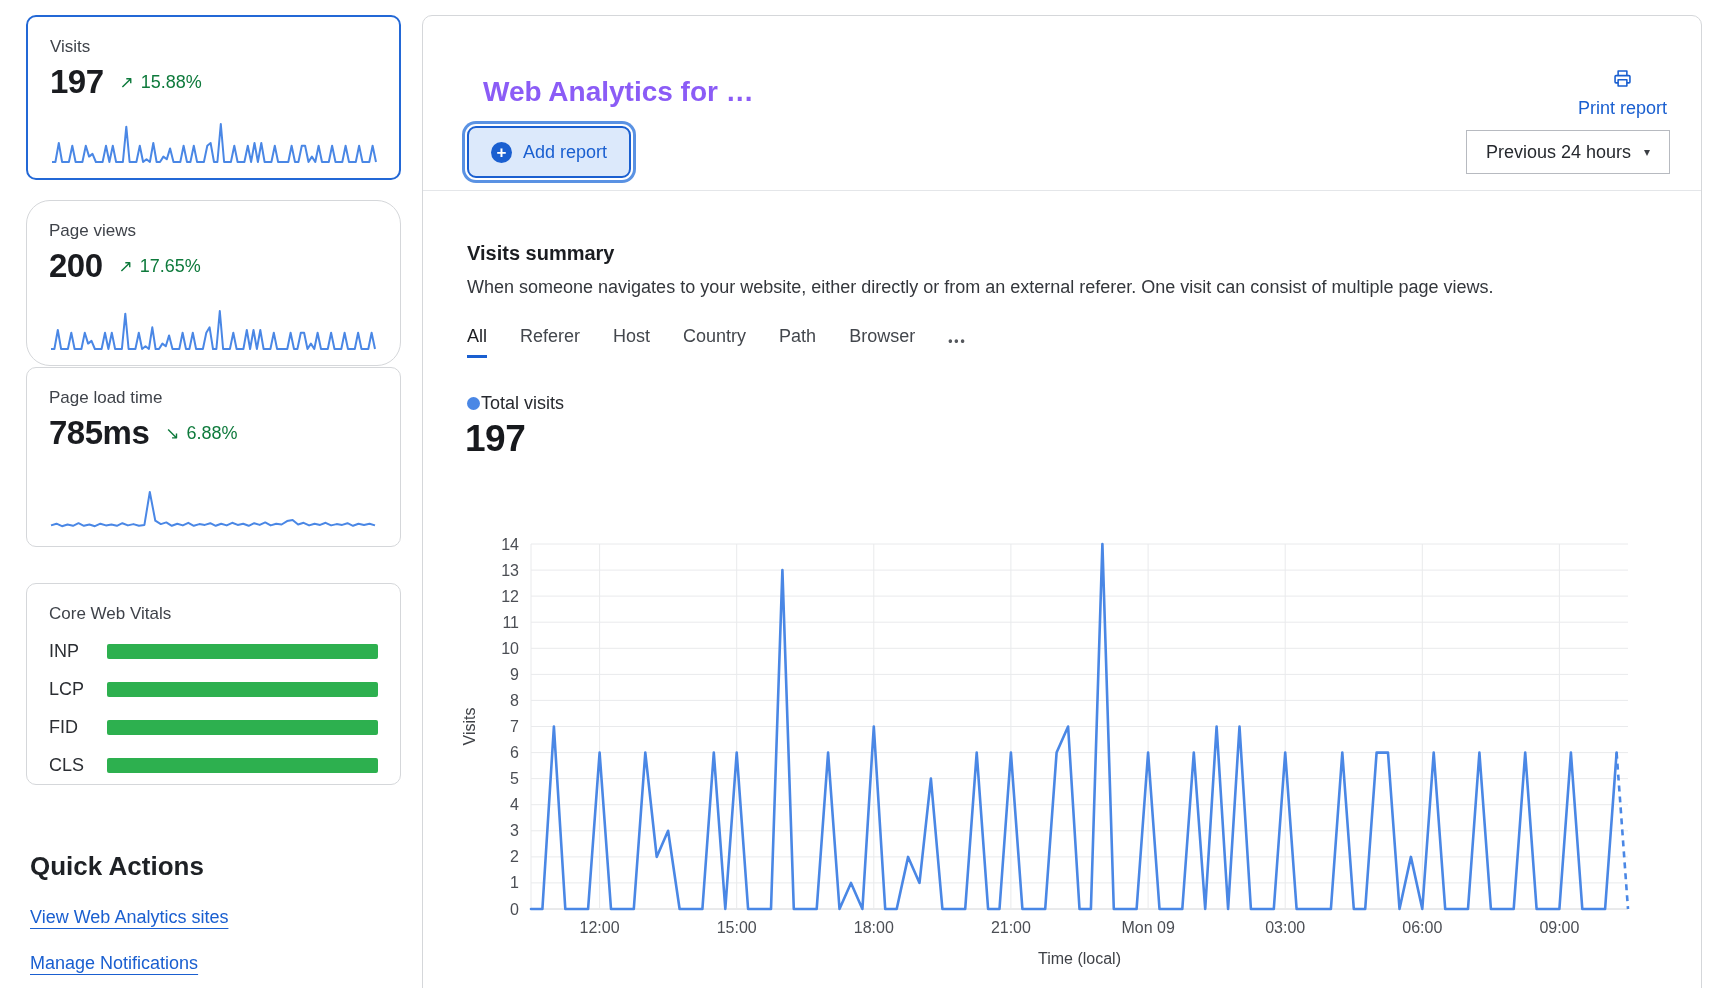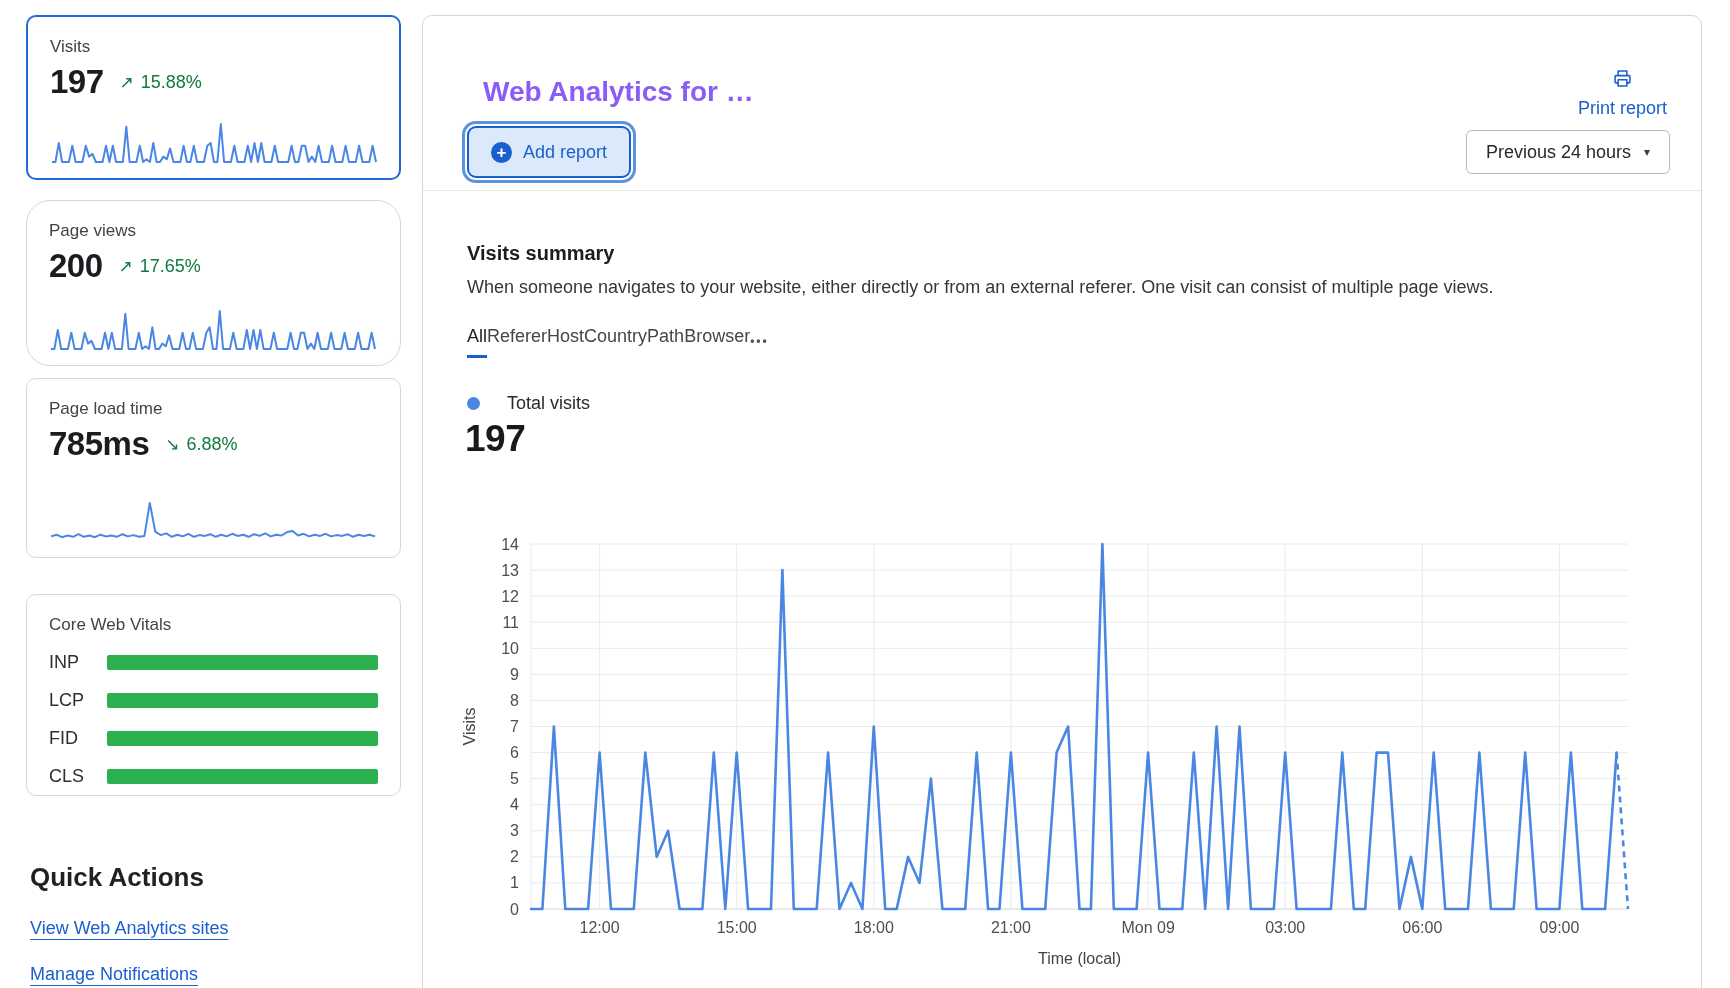--- a/index.html
+++ b/index.html
@@ -12,21 +12,21 @@
 
   
   .sidebar{position:absolute;left:26px;top:15px;width:375px;}
   .card{
     position:relative;box-sizing:border-box;width:375px;
     border:1px solid #d5d7da;border-radius:10px;background:#fff;
     padding:20px 22px;cursor:pointer;
   }
   .card.selected{border:2px solid #2368d6;}
   .card.c1{height:165px;margin-bottom:20px;}
-  .card.c2{height:166px;margin-bottom:12px;border-radius:24px;}
+  .card.c2{height:166px;margin-bottom:1px;border-radius:24px;}
   .card.c3{height:180px;margin-bottom:20px;}
   .card.c4{height:202px;margin-top:36px;}
   .card-label{font-size:17px;color:#3f434a;}
   .card-row{margin-top:6px;display:flex;align-items:center;gap:16px;}
   .card-value{font-size:33px;font-weight:700;color:#1a1c20;letter-spacing:-.5px;}
   .delta{font-size:18px;color:#0e7a3c;display:flex;align-items:center;gap:7px;}
   .delta .arrow{font-size:17px;}
   .spark{position:absolute;left:22px;bottom:13px;width:328px;height:46px;overflow:visible;}
 
   .cwv-row{display:flex;align-items:center;margin-top:17px;}
@@ -52,32 +52,32 @@
     position:absolute;left:44px;top:110px;height:52px;display:flex;align-items:center;gap:11px;
     padding:0 22px;font-family:inherit;font-size:18px;color:#1a5fd0;
     background:#dce9fb;border:2px solid #1a5fd0;border-radius:9px;
     box-shadow:0 0 0 2px #ffffff,0 0 0 5px #5a92e3;cursor:pointer;
   }
   .plus{display:inline-flex;width:21px;height:21px;border-radius:50%;background:#1a5fd0;
     color:#fff;font-size:17px;font-weight:700;align-items:center;justify-content:center;line-height:1;}
   .range{
     position:absolute;right:31px;top:114px;height:44px;display:flex;align-items:center;gap:13px;
     padding:0 19px;font-family:inherit;font-size:18px;color:#26292e;background:#fff;
-    border:1px solid #b7bac0;border-radius:6px;cursor:pointer;
+    border:1px solid #b7bac0;border-radius:0;cursor:pointer;
   }
   .chev{font-size:12px;color:#3c3f44;}
   .hdr-divider{position:absolute;left:0;right:0;top:174px;border-top:1px solid #e4e6e9;}
 
   .section-title{position:absolute;left:44px;top:226px;margin:0;font-size:20px;font-weight:700;color:#1b1d21;}
   .desc{position:absolute;left:44px;top:261px;margin:0;font-size:18px;color:#34373c;}
-  .tabs{position:absolute;left:44px;top:310px;display:flex;align-items:flex-start;}
+  .tabs{position:absolute;left:44px;top:310px;display:flex;gap:33px;align-items:flex-start;}
   .tab{font-size:18px;line-height:20px;color:#43474d;padding-bottom:9px;cursor:pointer;}
   .tab.active{color:#1b1d21;border-bottom:3px solid #1a5fd0;}
   .tab.more{font-size:12px;font-weight:700;letter-spacing:2px;color:#55585d;padding-top:5px;}
-  .legend{position:absolute;left:44px;top:377px;display:flex;align-items:center;gap:27px;
+  .legend{position:absolute;left:44px;top:377px;display:flex;align-items:center;gap:1px;
     font-size:18px;color:#27292e;}
   .dot{width:13px;height:13px;border-radius:50%;background:#4a87e5;}
   .total{position:absolute;left:42px;top:402px;font-size:37px;font-weight:700;color:#17191d;letter-spacing:-.5px;}
   #main-chart{position:absolute;left:18px;top:460px;width:1260px;height:505px;}
   .ax{font-size:16px;fill:#4b4e54;}
   .axt{font-size:16px;fill:#3f4247;}
 </style>
 </head>
 <body>
 

